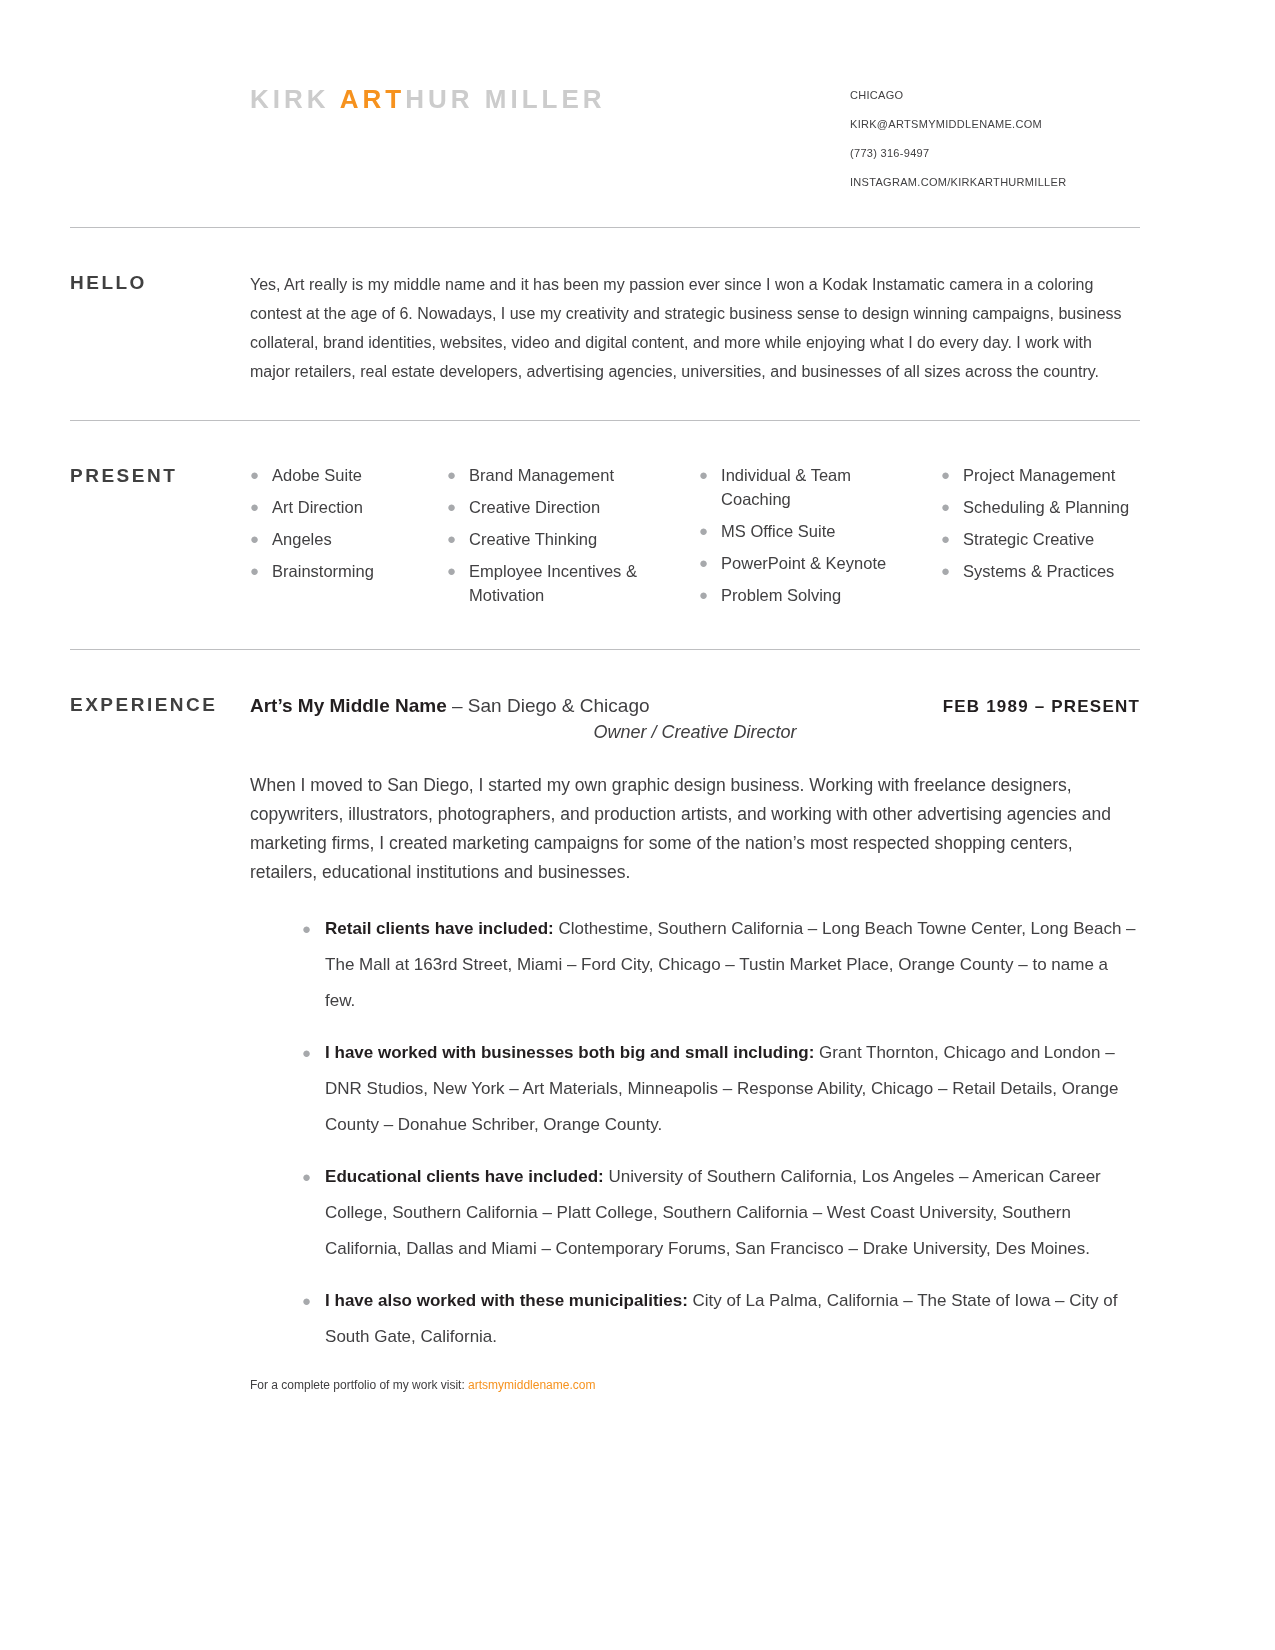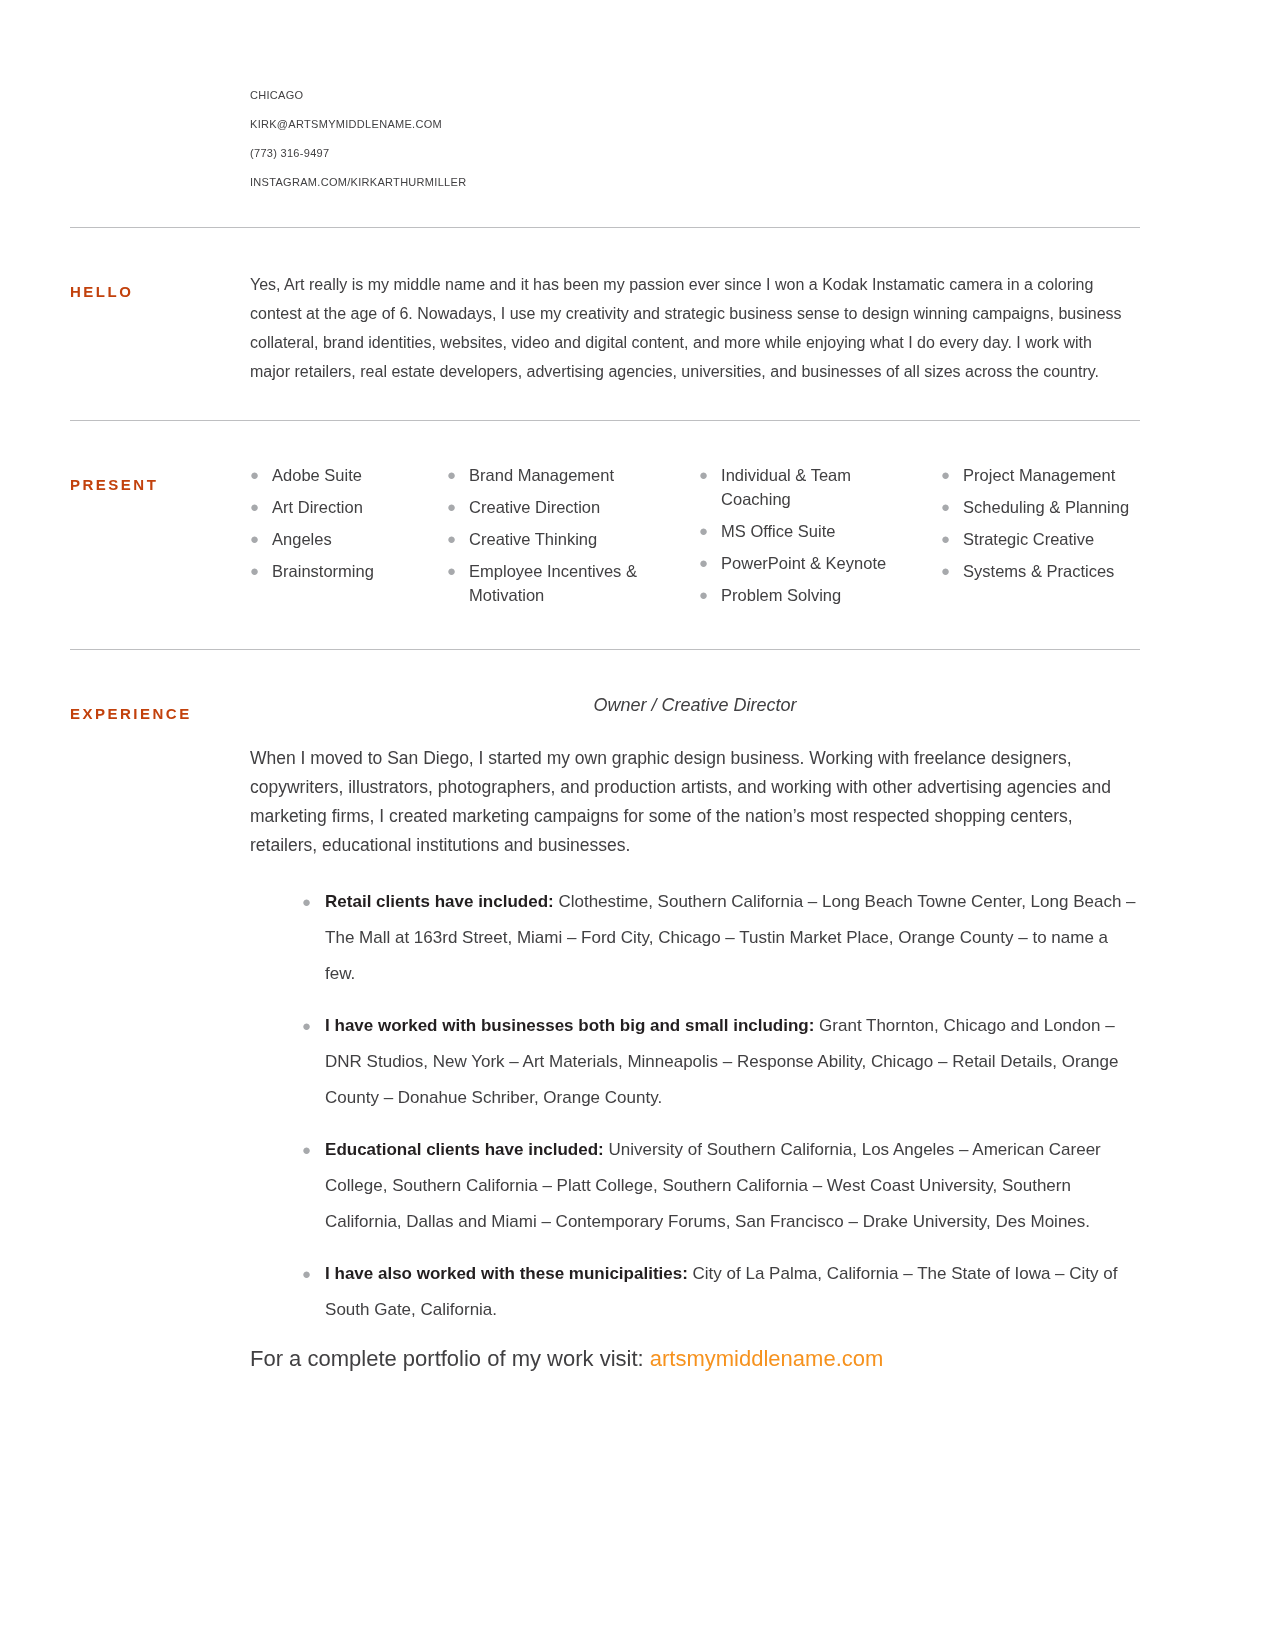--- a/index.html
+++ b/index.html
@@ -26,23 +26,23 @@
   .contact div { white-space: nowrap; }
   
   .rule {
     border: 0; border-top: 1px solid #bebfc1;
     margin: 0 135px 0 70px;
   }
   .rule-1 { margin-top: 30px; }
   
   .section { display: flex; padding: 42px 135px 34px 250px; position: relative; }
   .side-label {
-    position: absolute; left: 70px; top: 55px;
-    font-size: 15px; font-weight: bold; letter-spacing: 2.5px;
-    color: #c2410c; white-space: nowrap;
+    position: absolute; left: 70px; top: 44px;
+    font-size: 19px; font-weight: bold; letter-spacing: 2.5px;
+    color: #404040; white-space: nowrap;
   }
   .section-body { flex: 1; }
   
   .hello-text { font-size: 16px; line-height: 29px; color: #414042; max-width: 885px; }
   
   .skills-cols { display: flex; width: 100%; }
   .skills-col { list-style: none; }
   .skills-col li {
     display: flex; font-size: 16.5px; line-height: 24px;
     margin-bottom: 8px; color: #414042;
@@ -75,31 +75,32 @@
   .exp-bullets { list-style: none; margin-top: 24px; }
   .exp-bullets li {
     display: flex; margin-left: 52px; margin-bottom: 16px;
     font-size: 17px; line-height: 36px; max-width: 850px; color: #414042;
   }
   .exp-bullets .dot {
     color: #a7a9ac; font-size: 15px; line-height: 36px;
     margin-right: 14px; flex: 0 0 auto;
   }
   .exp-bullets .lead { font-weight: bold; color: #231f20; }
-  .exp-footer { margin-top: 16px; font-size: 22px; line-height: 29px; color: #414042; }
+  .exp-footer { margin-top: 16px; font-size: 12px; line-height: 29px; color: #414042; }
   .exp-footer a, .link-orange {
     color: #f6921e; text-decoration: none; cursor: pointer;
   }
 </style>
 </head>
 <body>
 
 <div class="page">
 
   <div class="header">
+    <div class="name"><span>KIRK </span><span class="accent">ART</span><span>HUR MILLER</span></div>
     <div class="contact">
       <div>CHICAGO</div>
       <div>KIRK@ARTSMYMIDDLENAME.COM</div>
       <div>(773) 316-9497</div>
       <div>INSTAGRAM.COM/KIRKARTHURMILLER</div>
     </div>
   </div>
 
   <hr class="rule rule-1">
 
@@ -190,20 +191,24 @@
         </ul>
       </div>
     </div>
   </div>
 
   <hr class="rule">
 
   <div class="section">
     <div class="side-label">EXPERIENCE</div>
     <div class="section-body">
+      <div class="exp-header">
+        <div class="exp-company-line"><span class="exp-company">Art’s My Middle Name</span><span class="exp-location"> – San Diego &amp; Chicago</span></div>
+        <div class="exp-dates">FEB 1989 – PRESENT</div>
+      </div>
       <div class="exp-title">Owner / Creative Director</div>
 
       <p class="exp-summary">When I moved to San Diego, I started my own graphic design business. Working with freelance designers, copywriters, illustrators, photographers, and production artists, and working with other advertising agencies and marketing firms, I created marketing campaigns for some of the nation’s most respected shopping centers, retailers, educational institutions and businesses.</p>
 
       <ul class="exp-bullets">
         <li>
             <span class="dot">●</span>
             <span><span class="lead">Retail clients have included:</span><span> Clothestime, Southern California – Long Beach Towne Center, Long Beach – The Mall at 163rd Street, Miami – Ford City, Chicago – Tustin Market Place, Orange County – to name a few.</span></span>
           </li>
         <li>

